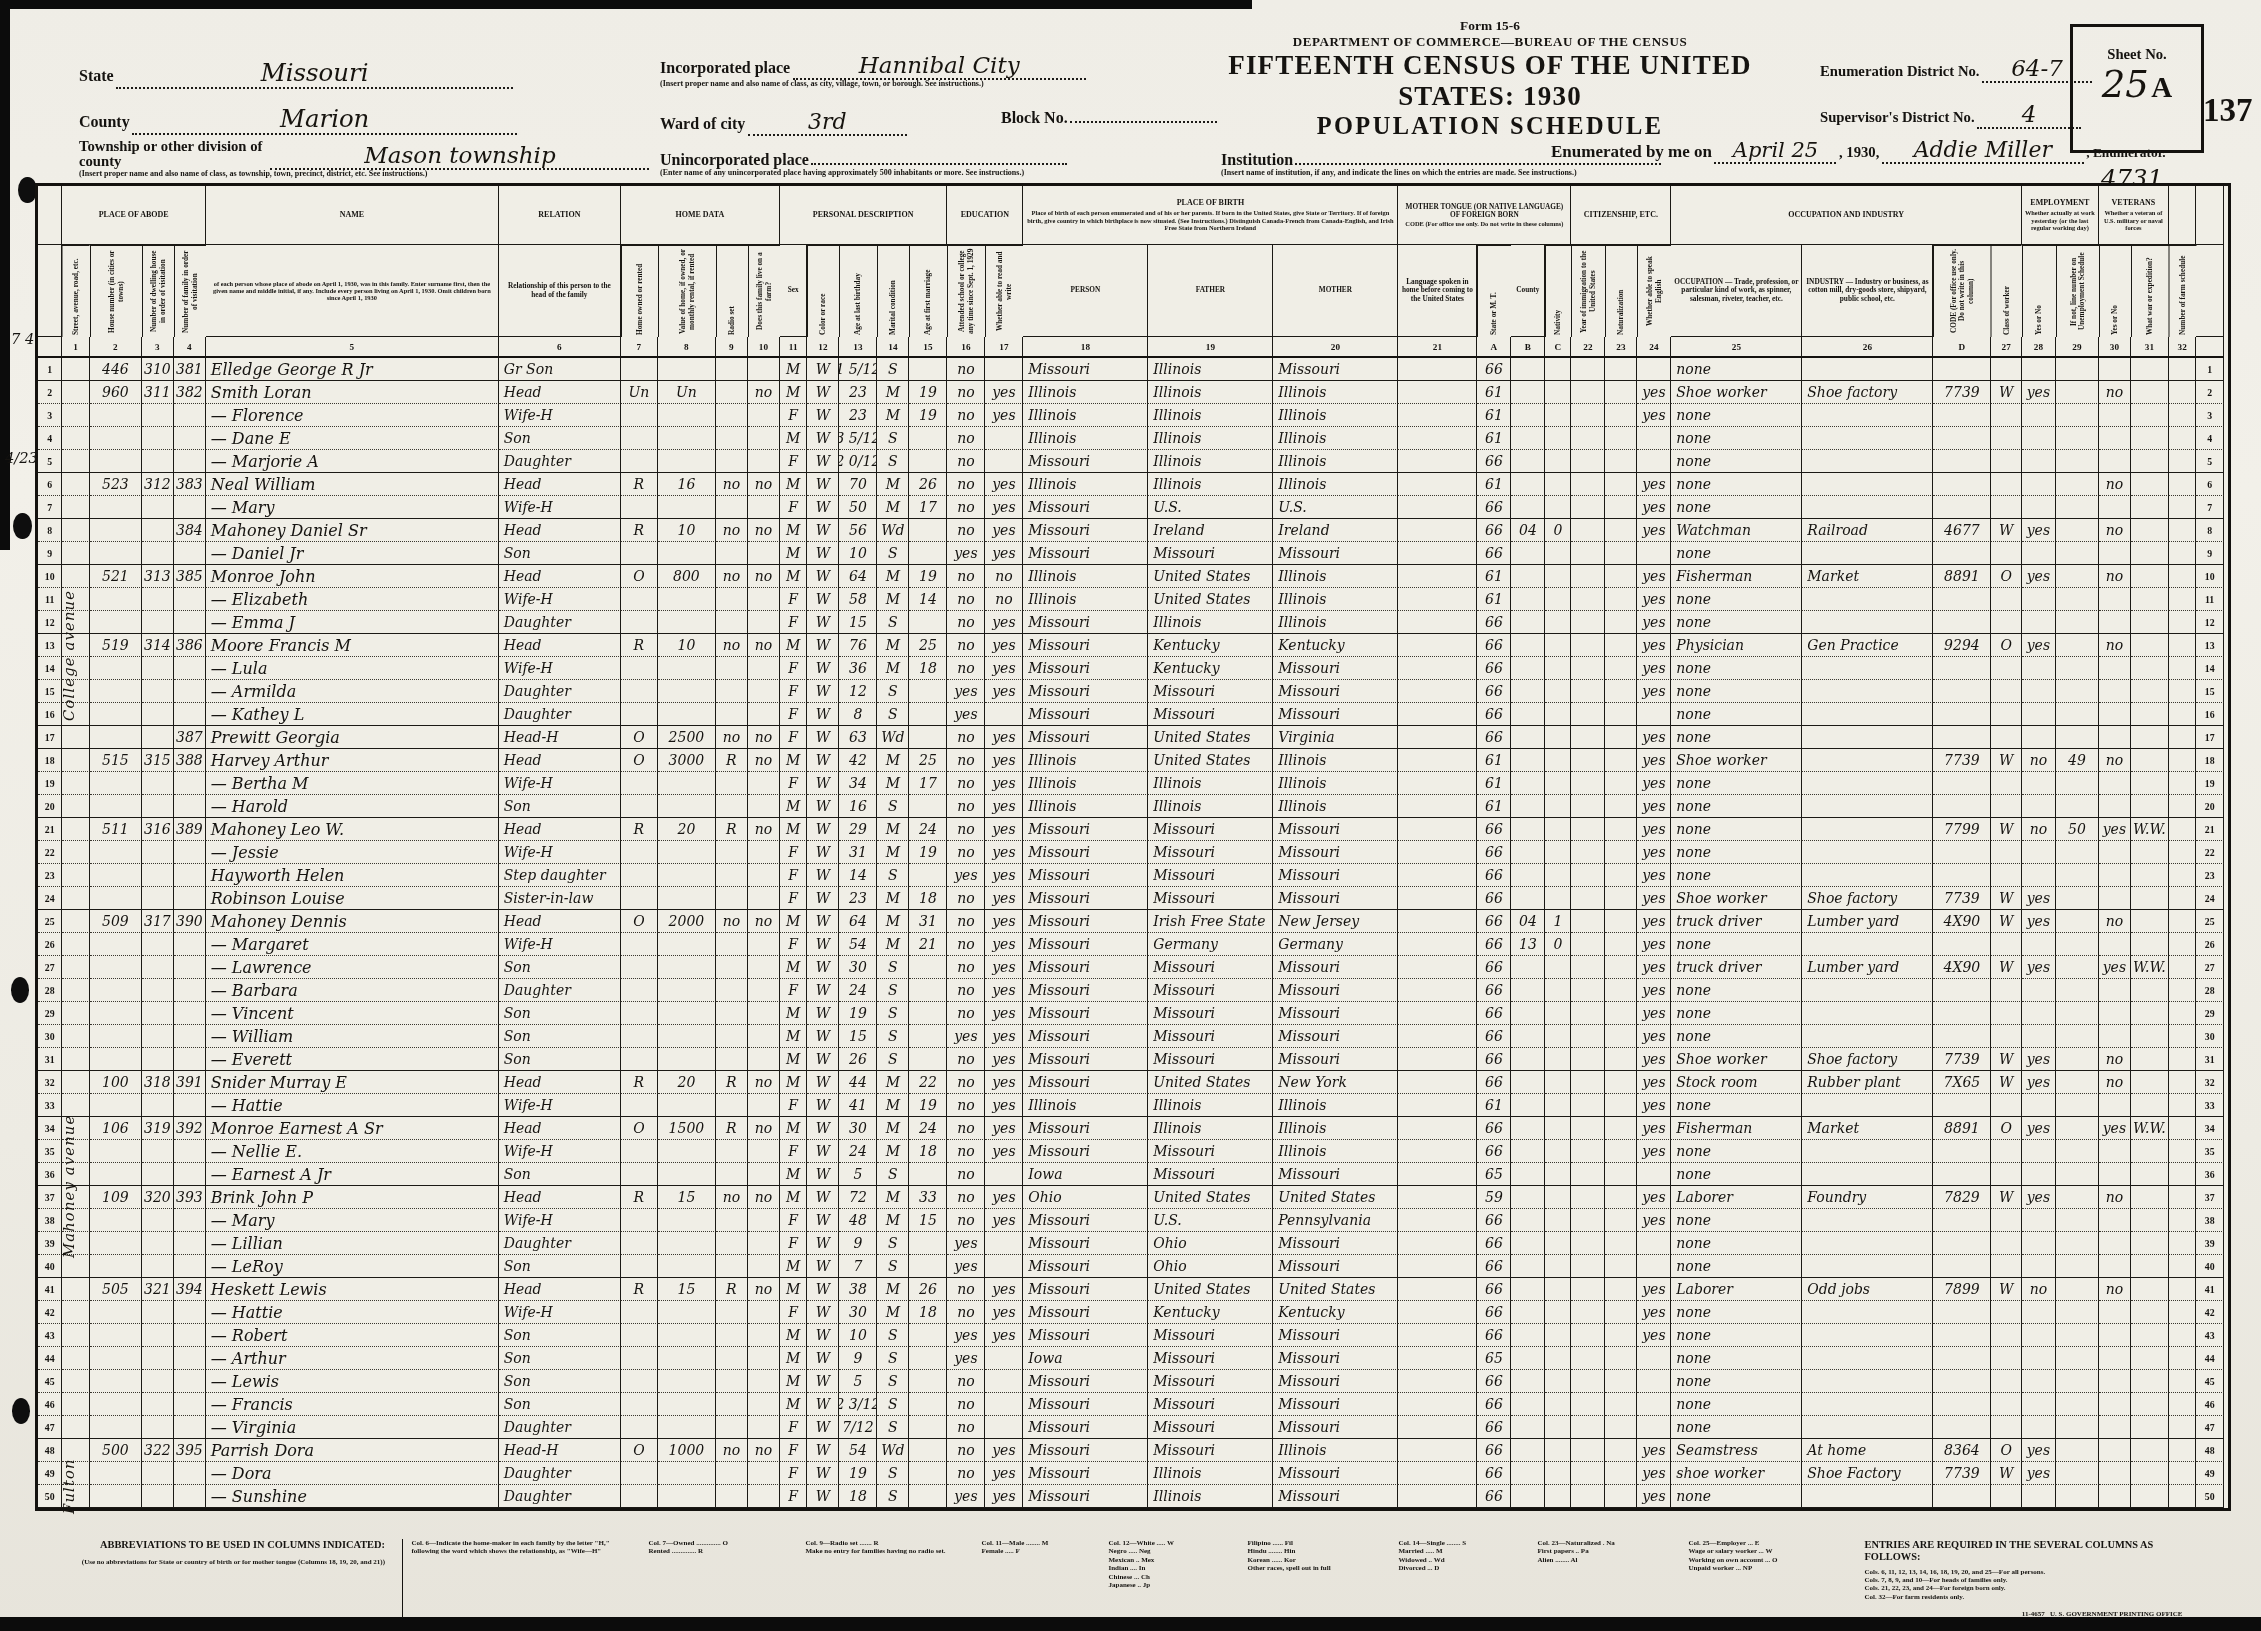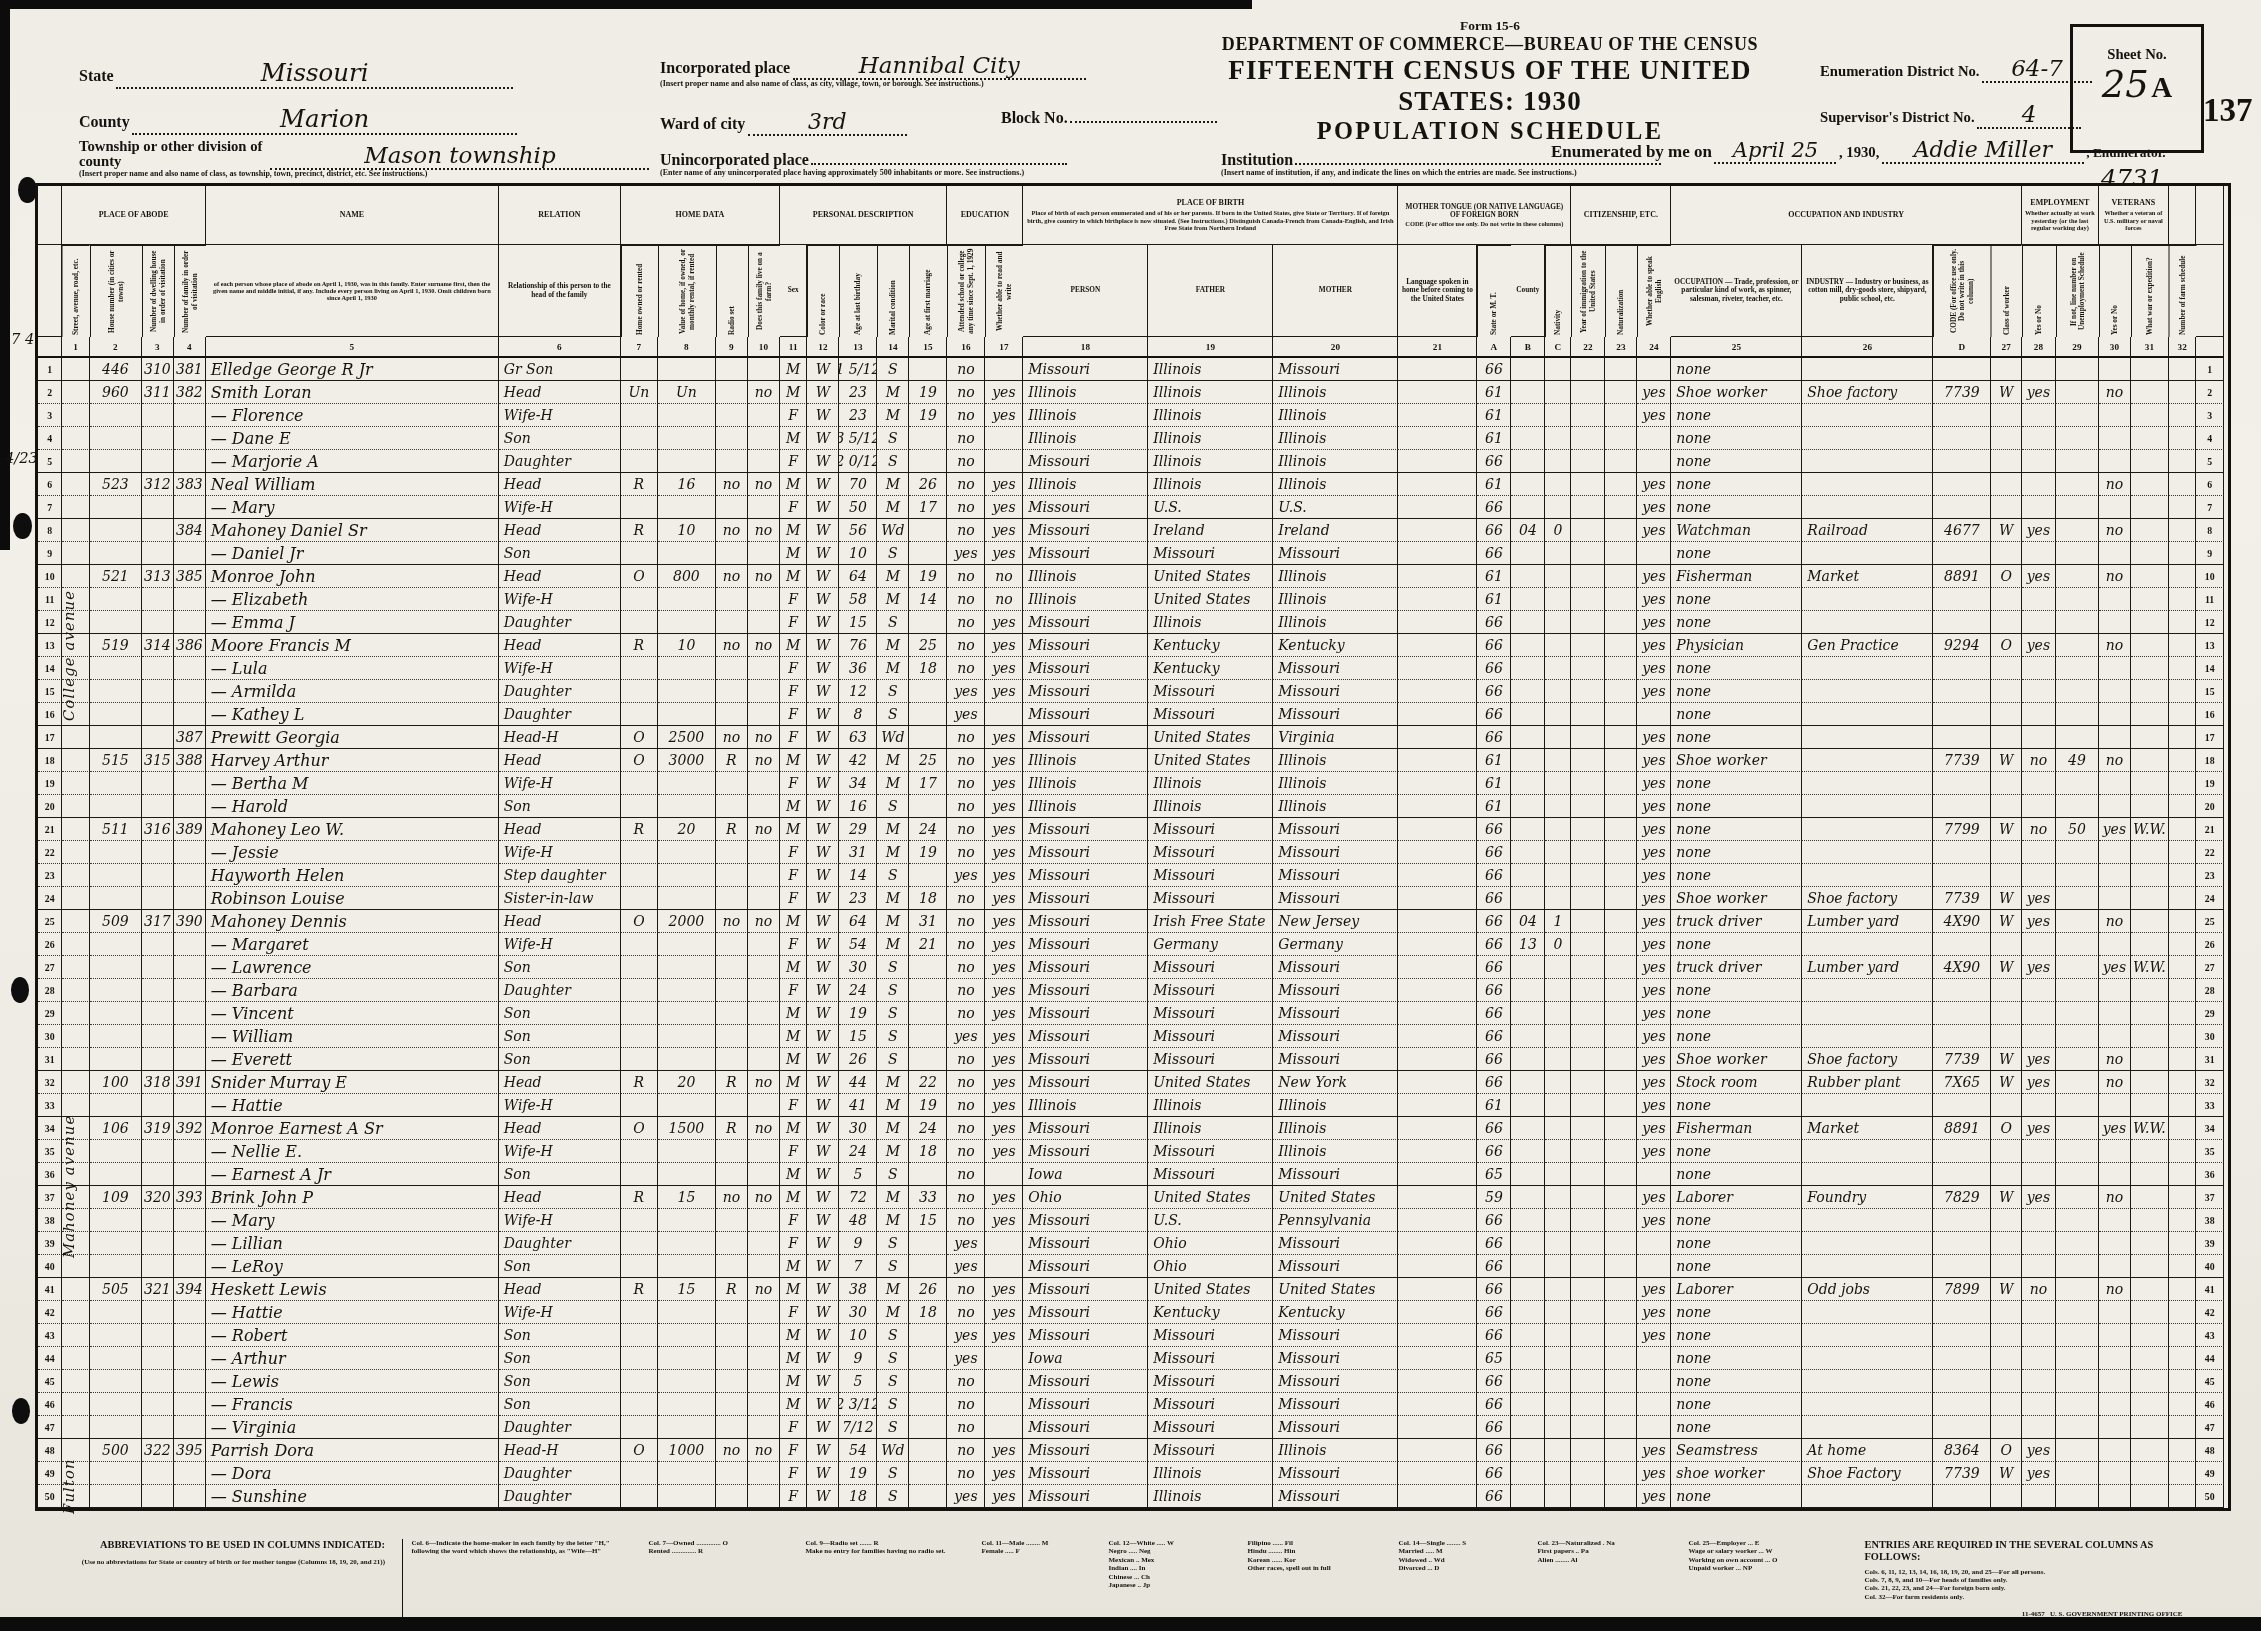--- a/index.html
+++ b/index.html
@@ -14,21 +14,21 @@
   .scanbar{position:absolute;background:#0c0c0c;}
   .holepunch{position:absolute;width:18.3px;height:26px;border-radius:50%;background:#0e0e0e;}
   
   .fld-label{font-weight:bold;font-size:16px;}
   .fld-note{font-size:8px;font-weight:bold;line-height:1.05;}
   .blank{border-bottom:2.4px dotted #1c1a17;display:inline-block;}
   .hw{font-family:"DejaVu Serif",serif;font-style:italic;color:#17140f;}
   .hdr-abs{position:absolute;}
   .title-center{text-align:center;}
   .t1{font-size:13.4px;font-weight:bold;}
-  .t2{font-size:18px;font-weight:bold;letter-spacing:0.6px;}
+  .t2{font-size:13px;font-weight:bold;letter-spacing:0.6px;}
   .t3{font-size:27px;font-weight:bold;letter-spacing:1.2px;}
   .t4{font-size:24.4px;font-weight:bold;letter-spacing:2.4px;}
   .sheetbox{
     position:absolute;border:3.7px solid #14120f;width:128px;height:104px;
     text-align:center;padding-top:19px;
   }
   .stamp{font-weight:bold;font-family:"Liberation Serif",serif;}
   
   #grid{
     position:absolute;left:35px;top:183px;width:2190px;

